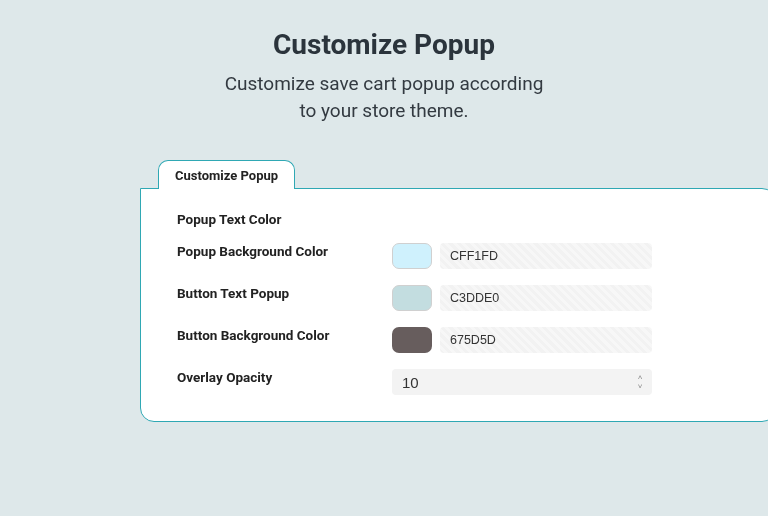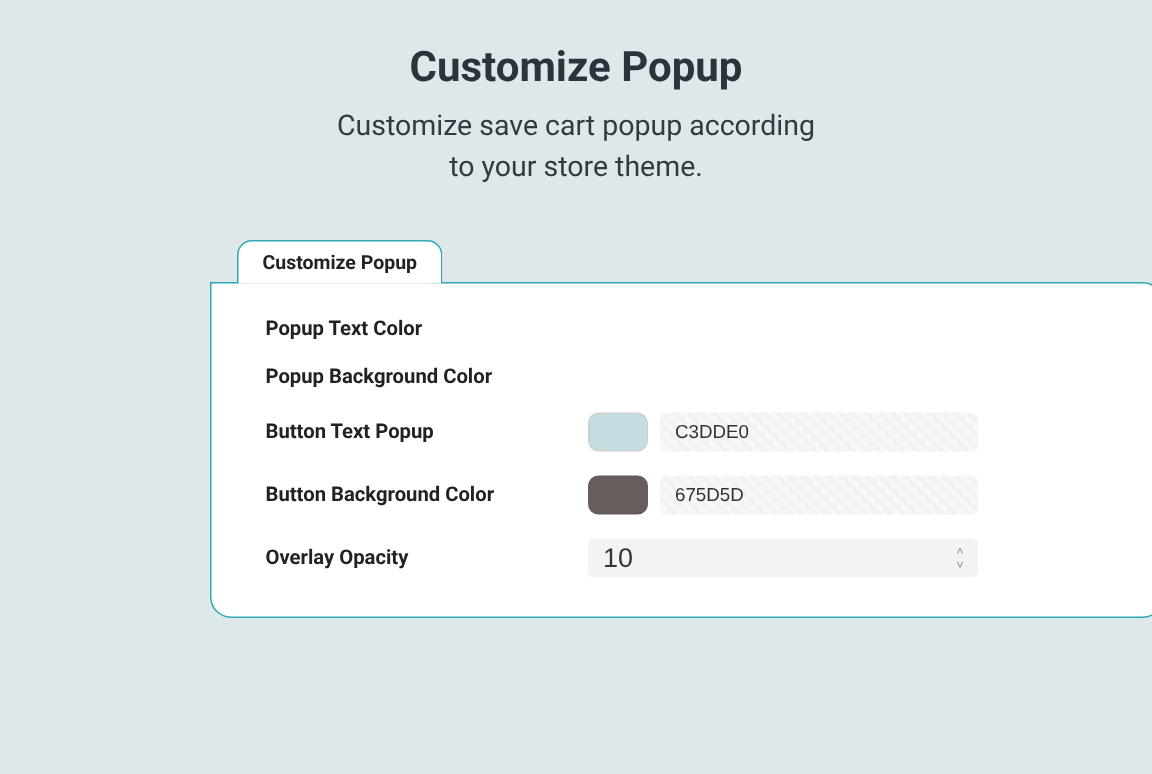--- a/index.html
+++ b/index.html
@@ -63,21 +63,21 @@
     position: absolute;
     background: #fff;
     height: 4px;
     width: 128px;
     left: 19px;
     top: 29px;
     z-index: 3;
   }
   .row {
     display: flex;
-    align-items: center;
+    align-items: flex-start;
     margin-bottom: 16px;
   }
   .row:last-child { margin-bottom: 0; }
   .label {
     width: 215px;
     padding-left: 6px;
     font-size: 13.5px;
     font-weight: 700;
     color: #222;
   }
@@ -110,21 +110,21 @@
     position: relative;
     flex: 1;
     margin-left: 0;
   }
   .num-input {
     width: 100%;
     height: 26px;
     border: none;
     border-radius: 4px;
     background: #f3f3f3;
-    font-size: 18px;
+    font-size: 15px;
     color: #333;
     padding: 0 28px 0 10px;
     outline: none;
     box-sizing: border-box;
     -moz-appearance: textfield;
   }
   .num-input::-webkit-outer-spin-button,
   .num-input::-webkit-inner-spin-button {
     -webkit-appearance: none;
     margin: 0;
@@ -162,20 +162,24 @@
   <div class="tab">Customize Popup</div>
   <div class="tab-cover"></div>
   <div class="panel">
 
     <div class="row">
       <div class="label">Popup Text Color</div>
     </div>
 
     <div class="row">
       <div class="label">Popup Background Color</div>
+      <div class="field">
+        <div class="swatch sw-outline" style="background:#CFF1FD;"></div>
+        <input class="color-input" value="CFF1FD" style="">
+      </div>
     </div>
 
     <div class="row">
       <div class="label">Button Text Popup</div>
       <div class="field">
         <div class="swatch sw-outline" style="background:#C3DDE0;"></div>
         <input class="color-input" value="C3DDE0" style="">
       </div>
     </div>
 

